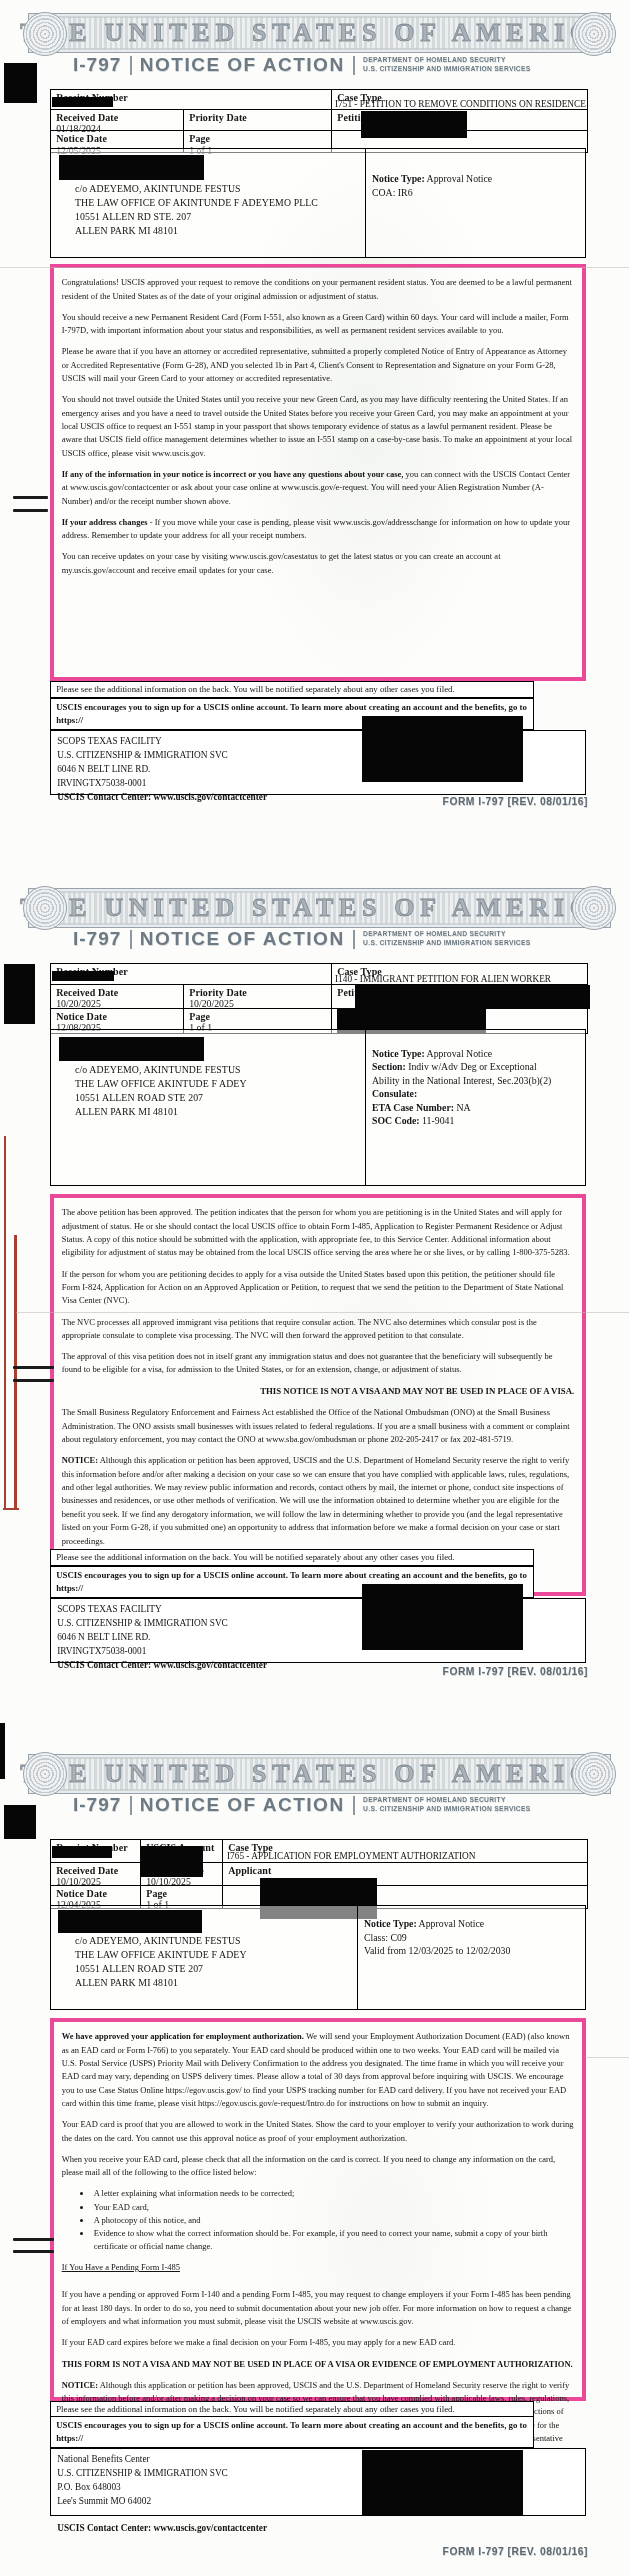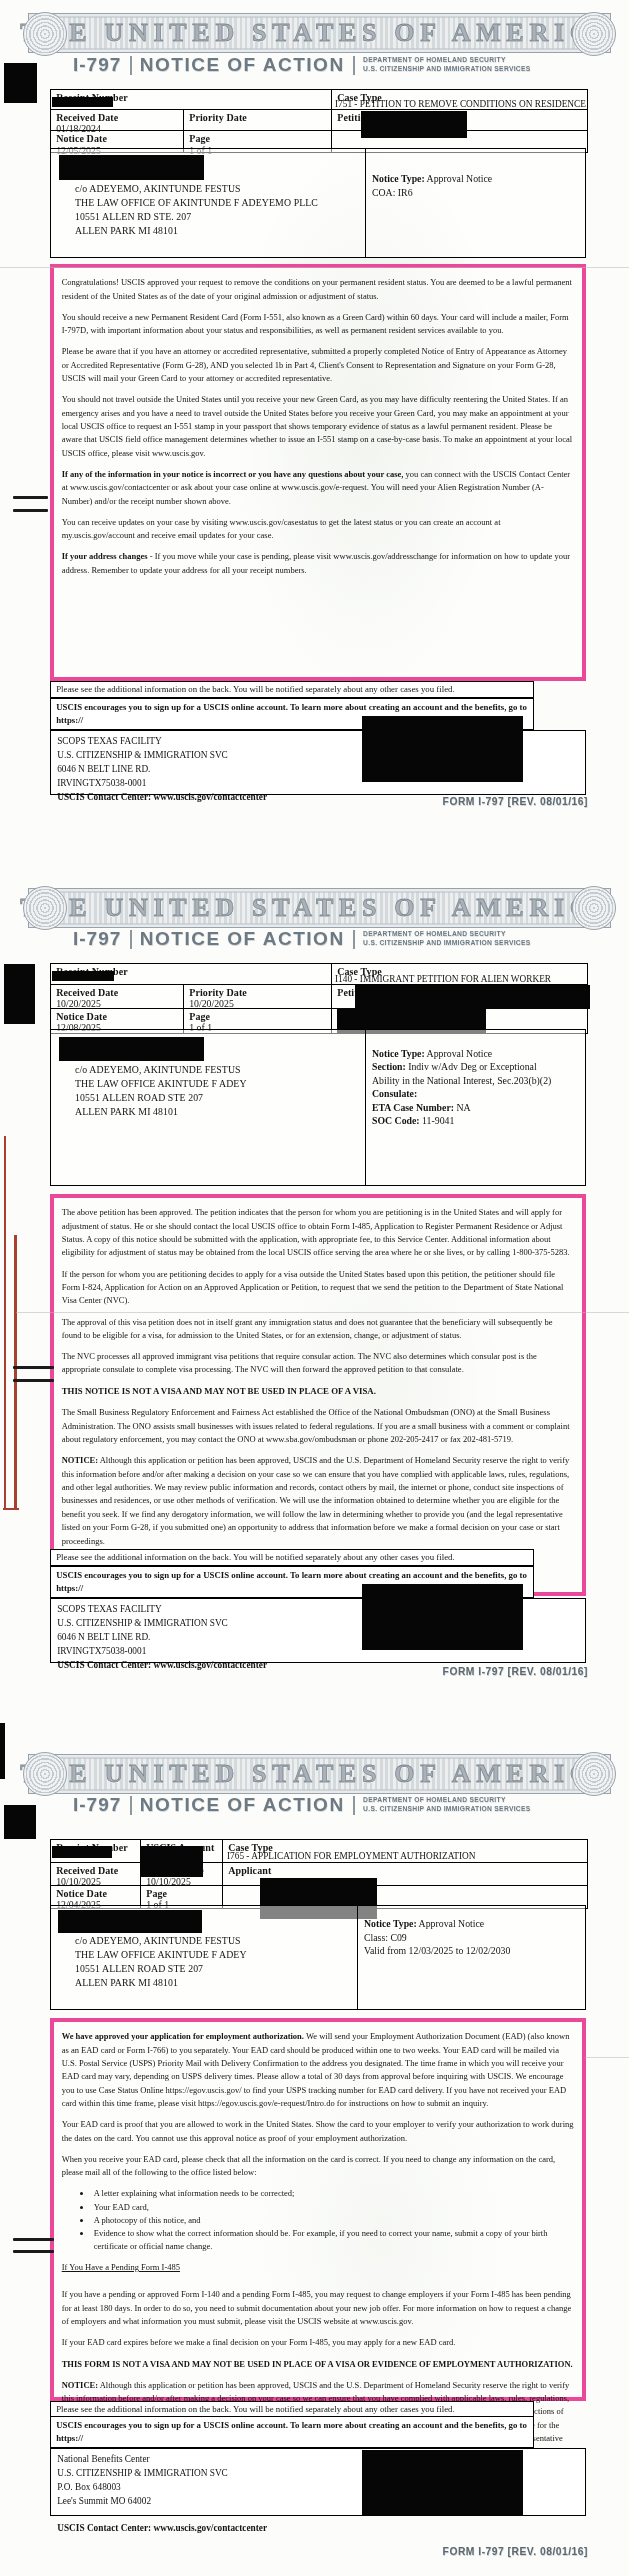--- a/index.html
+++ b/index.html
@@ -34,21 +34,21 @@
   
   .addr{position:absolute;left:50px;width:536px;border:1px solid #000;box-sizing:border-box;background:rgba(255,255,255,.5);}
   .vline{position:absolute;top:0;bottom:0;width:1px;background:#000;}
   .addr-lines{position:absolute;left:24px;font-size:9.8px;line-height:1.44;letter-spacing:0.1px;}
   .notice-lines{position:absolute;font-size:9.8px;line-height:1.38;}
   .nline b{font-weight:700;}
   
   .bodybox{position:absolute;left:50px;width:536px;border:4px solid #ec4899;box-sizing:border-box;
            padding:8.2px 7.7px 0 7.7px;background:rgba(255,255,255,.45);}
   .bodybox p{margin:0 0 7.7px 0;font-size:8.5px;line-height:1.58;}
-  .bodybox p.center{text-align:left;font-weight:700;font-size:8.8px;}
+  .bodybox p.center{text-align:right;font-weight:700;font-size:8.8px;}
   .bodybox p.hu{text-decoration:underline;margin-bottom:14px;}
   .bodybox ul{margin:0 0 7.7px 0;padding-left:30px;}
   .bodybox li{font-size:8.5px;line-height:1.55;padding-left:2.1px;}
   
   .frow{position:absolute;left:50px;width:484px;border:1px solid #000;box-sizing:border-box;
         padding:1.5px 5.2px;font-size:8.8px;background:#fff;}
   .frow.b{font-weight:700;line-height:1.55;}
   .svc{position:absolute;left:50px;width:536px;border:1px solid #000;box-sizing:border-box;
        padding:4.1px 6.2px;font-size:9.3px;line-height:1.5;background:#fff;}
   .svc-line{white-space:nowrap;}
@@ -143,22 +143,22 @@
           <div class="nline">COA: IR6</div>
         </div>
     </div>
 
     <div class="bodybox" style="top:264px;height:417px">
         <p>Congratulations! USCIS approved your request to remove the conditions on your permanent resident status. You are deemed to be a lawful permanent resident of the United States as of the date of your original admission or adjustment of status.</p>
         <p>You should receive a new Permanent Resident Card (Form I-551, also known as a Green Card) within 60 days. Your card will include a mailer, Form I-797D, with important information about your status and responsibilities, as well as permanent resident services available to you.</p>
         <p>Please be aware that if you have an attorney or accredited representative, submitted a properly completed Notice of Entry of Appearance as Attorney or Accredited Representative (Form G-28), AND you selected 1b in Part 4, Client's Consent to Representation and Signature on your Form G-28, USCIS will mail your Green Card to your attorney or accredited representative.</p>
         <p>You should not travel outside the United States until you receive your new Green Card, as you may have difficulty reentering the United States. If an emergency arises and you have a need to travel outside the United States before you receive your Green Card, you may make an appointment at your local USCIS office to request an I-551 stamp in your passport that shows temporary evidence of status as a lawful permanent resident. Please be aware that USCIS field office management determines whether to issue an I-551 stamp on a case-by-case basis. To make an appointment at your local USCIS office, please visit www.uscis.gov.</p>
         <p><b>If any of the information in your notice is incorrect or you have any questions about your case,</b> you can connect with the USCIS Contact Center at www.uscis.gov/contactcenter or ask about your case online at www.uscis.gov/e-request. You will need your Alien Registration Number (A-Number) and/or the receipt number shown above.</p>
+        <p><b>If your address changes</b> - If you move while your case is pending, please visit www.uscis.gov/addresschange for information on how to update your address. Remember to update your address for all your receipt numbers.</p>
         <p>You can receive updates on your case by visiting www.uscis.gov/casestatus to get the latest status or you can create an account at my.uscis.gov/account and receive email updates for your case.</p>
-        <p><b>If your address changes</b> - If you move while your case is pending, please visit www.uscis.gov/addresschange for information on how to update your address. Remember to update your address for all your receipt numbers.</p>
       </div>
     <div class="dash" style="left:13.4px;top:496px;width:35px"></div>
     <div class="dash" style="left:13.4px;top:509px;width:35px"></div>
     <div class="scanline" style="left:0;top:267px;width:630px"></div>
 
     <div class="frow" style="top:681px;height:16.5px">Please see the additional information on the back. You will be notified separately about any other cases you filed.</div>
     <div class="frow b" style="top:698px;height:32px">
       <div>USCIS encourages you to sign up for a USCIS online account. To learn more about creating an account and the benefits, go to https://</div>
       <div>www.uscis.gov/file-online.</div>
     </div>
@@ -249,22 +249,22 @@
           <div class="nline">Ability in the National Interest, Sec.203(b)(2)</div>
           <div class="nline"><b>Consulate:</b></div>
           <div class="nline"><b>ETA Case Number:</b> NA</div>
           <div class="nline"><b>SOC Code:</b> 11-9041</div>
         </div>
     </div>
 
     <div class="bodybox" style="top:1194px;height:402px">
         <p>The above petition has been approved. The petition indicates that the person for whom you are petitioning is in the United States and will apply for adjustment of status. He or she should contact the local USCIS office to obtain Form I-485, Application to Register Permanent Residence or Adjust Status. A copy of this notice should be submitted with the application, with appropriate fee, to this Service Center. Additional information about eligibility for adjustment of status may be obtained from the local USCIS office serving the area where he or she lives, or by calling 1-800-375-5283.</p>
         <p>If the person for whom you are petitioning decides to apply for a visa outside the United States based upon this petition, the petitioner should file Form I-824, Application for Action on an Approved Application or Petition, to request that we send the petition to the Department of State National Visa Center (NVC).</p>
+        <p>The NVC processes all approved immigrant visa petitions that require consular action. The NVC also determines which consular post is the appropriate consulate to complete visa processing. The NVC will then forward the approved petition to that consulate.</p>
         <p>The approval of this visa petition does not in itself grant any immigration status and does not guarantee that the beneficiary will subsequently be found to be eligible for a visa, for admission to the United States, or for an extension, change, or adjustment of status.</p>
-        <p>The NVC processes all approved immigrant visa petitions that require consular action. The NVC also determines which consular post is the appropriate consulate to complete visa processing. The NVC will then forward the approved petition to that consulate.</p>
         <p class="center">THIS NOTICE IS NOT A VISA AND MAY NOT BE USED IN PLACE OF A VISA.</p>
         <p>The Small Business Regulatory Enforcement and Fairness Act established the Office of the National Ombudsman (ONO) at the Small Business Administration. The ONO assists small businesses with issues related to federal regulations. If you are a small business with a comment or complaint about regulatory enforcement, you may contact the ONO at www.sba.gov/ombudsman or phone 202-205-2417 or fax 202-481-5719.</p>
         <p><b>NOTICE:</b> Although this application or petition has been approved, USCIS and the U.S. Department of Homeland Security reserve the right to verify this information before and/or after making a decision on your case so we can ensure that you have complied with applicable laws, rules, regulations, and other legal authorities. We may review public information and records, contact others by mail, the internet or phone, conduct site inspections of businesses and residences, or use other methods of verification. We will use the information obtained to determine whether you are eligible for the benefit you seek. If we find any derogatory information, we will follow the law in determining whether to provide you (and the legal representative listed on your Form G-28, if you submitted one) an opportunity to address that information before we make a formal decision on your case or start proceedings.</p>
       </div>
     <div class="vred" style="left:4.1px;top:1136px;width:2.1px;height:374px"></div>
     <div class="vred" style="left:14px;top:1235px;width:2.6px;height:275px"></div>
     <div class="vred" style="left:3.1px;top:1508px;width:15.5px;height:2.1px"></div>
     <div class="dash" style="left:13.4px;top:1366px;width:41px"></div>
     <div class="dash" style="left:13.4px;top:1379px;width:41px"></div>
     <div class="scanline" style="left:15.5px;top:1312px;width:614px"></div>

